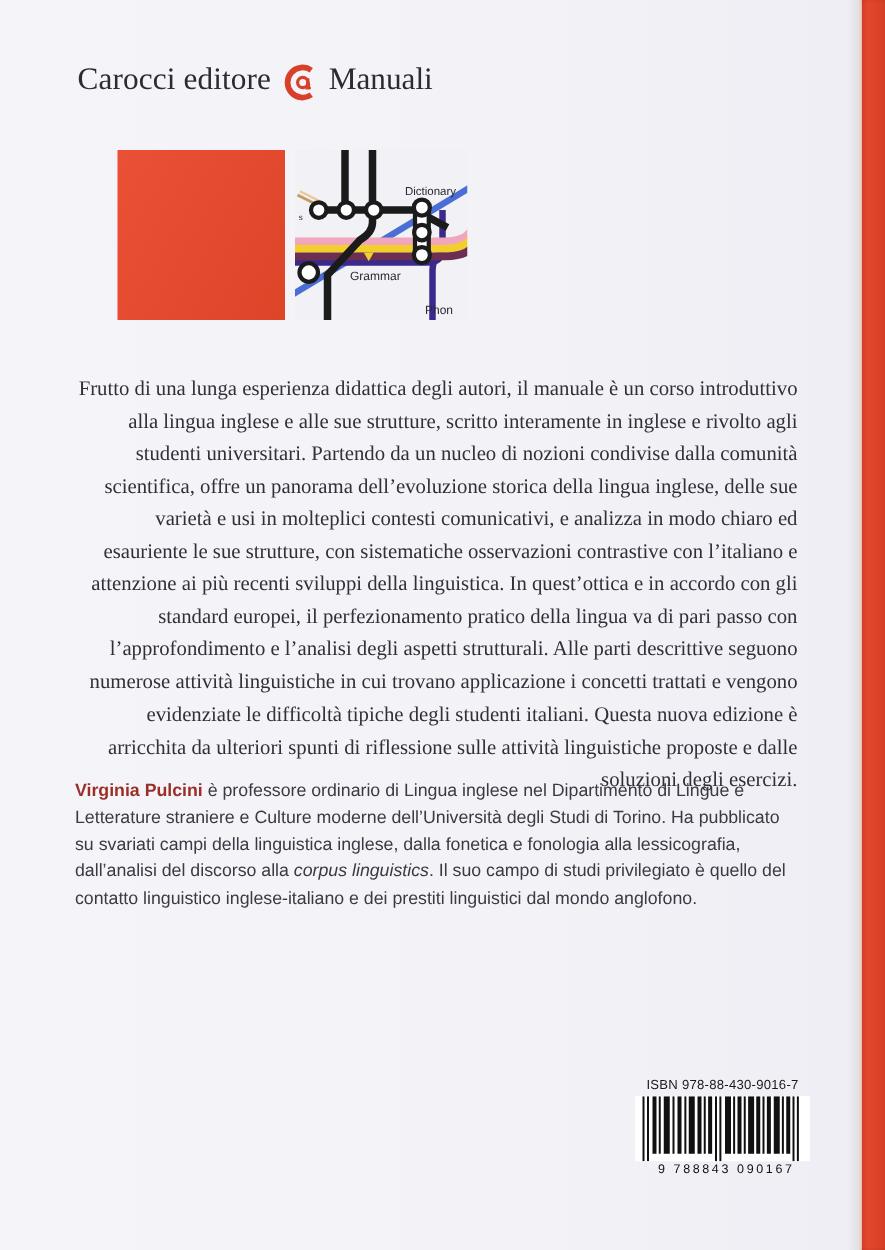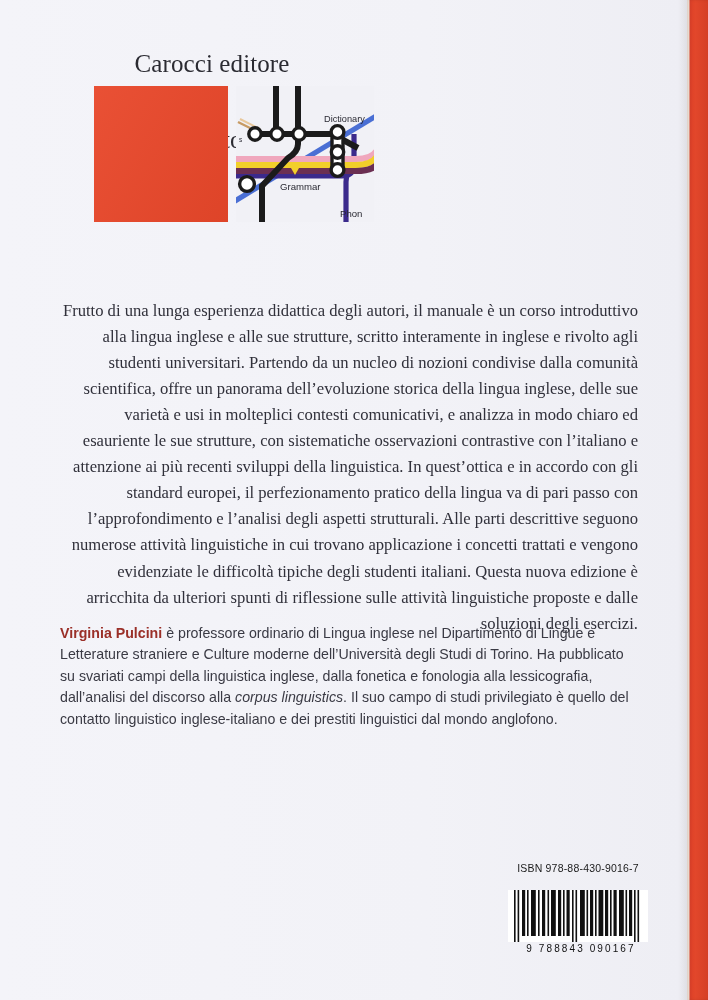--- a/index.html
+++ b/index.html
@@ -39,23 +39,21 @@
     width: 9px; height: 1000px;
     background: linear-gradient(to right, rgba(0,0,0,0) 0%, rgba(140,130,130,0.13) 100%);
   }
 
   
   #header-row {
     position: absolute;
     left: 62px; top: 50px;
     width: 300px; height: 40px;
     display: flex;
-    align-items: center;
     gap: 8px;
-    flex-direction: column;
   }
   #publisher-name {
     font-family: "Liberation Serif", serif;
     font-size: 25px;
     color: #2b2b32;
     letter-spacing: 0.1px;
     white-space: nowrap;
   }
   #carocci-mark {
     width: 30px; height: 32px;
@@ -65,21 +63,21 @@
   #imprint-name {
     font-family: "Liberation Serif", serif;
     font-size: 25px;
     color: #2b2b32;
     white-space: nowrap;
   }
 
   
   #cover-graphics {
     position: absolute;
-    left: 58px; top: 86px;
+    left: 58px; top: 120px;
     width: 282px; height: 136px;
     display: flex;
     gap: 8px;
     padding-left: 36px;
   }
   #red-block {
     width: 134px; height: 136px;
     background: #e8472a;
     background-image:
       linear-gradient(120deg, rgba(255,255,255,0.05) 0%, rgba(0,0,0,0.045) 100%);
@@ -128,21 +126,21 @@
   #barcode-block {
     position: absolute;
     left: 508px; top: 862px;
     width: 150px;
   }
   #isbn-text {
     font-family: "Liberation Sans", sans-serif;
     font-size: 10.5px;
     color: #1a1a1a;
     letter-spacing: 0.2px;
-    margin-bottom: 16px;
+    margin-bottom: 3px;
     text-align: center;
     width: 140px;
   }
   #barcode-bars {
     width: 140px; height: 52px;
     background: #ffffff;
     position: relative;
   }
   #barcode-digits {
     font-family: "Liberation Sans", sans-serif;
@@ -167,21 +165,21 @@
 
         <path d="M24 6.2 A12 12 0 1 0 24 25.8" fill="none" stroke="#d8402a" stroke-width="4.6" stroke-linecap="butt"></path>
 
         <circle cx="17.2" cy="16" r="4.1" fill="none" stroke="#d8402a" stroke-width="2.6"></circle>
 
         <path d="M21.3 16 A4.1 4.1 0 0 1 21.3 20.4 L22.6 20.4" fill="none" stroke="#d8402a" stroke-width="2.4" stroke-linecap="round"></path>
         <path d="M21.3 12.6 L21.3 18.4" fill="none" stroke="#d8402a" stroke-width="2.4"></path>
       </svg>
     </span>
 
-    <span id="imprint-name">Frutto</span>
+    <span id="imprint-name">Manuali</span>
   </div>
 
   <div id="cover-graphics">
 
     <div id="red-block"></div>
 
     <div id="metro-map">
       <svg width="138" height="136" viewBox="0 0 138 136" aria-hidden="true">
         <rect x="0" y="0" width="138" height="136" fill="#f1f1f6"></rect>
 

